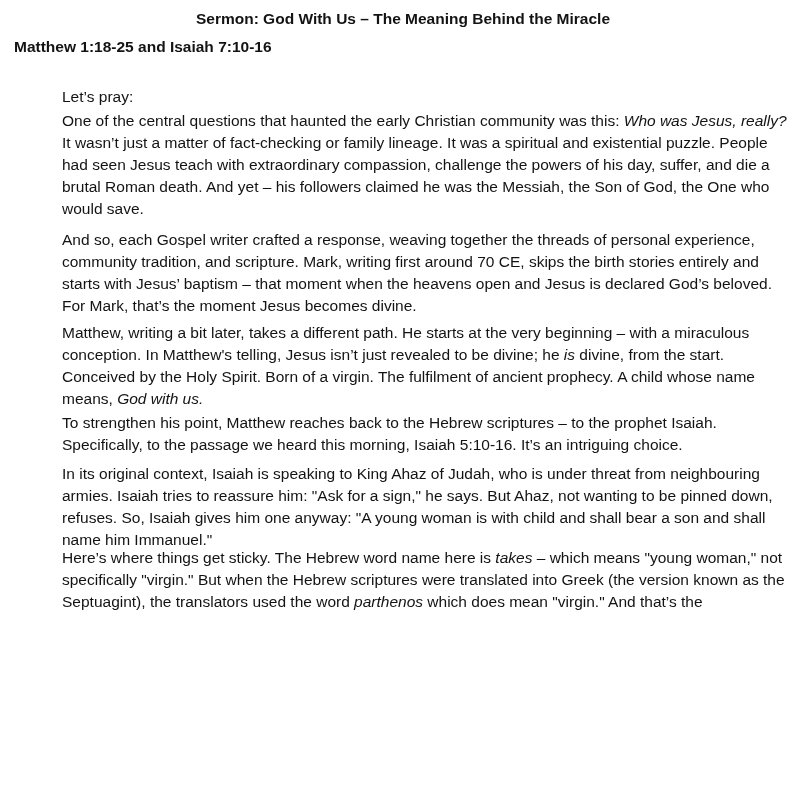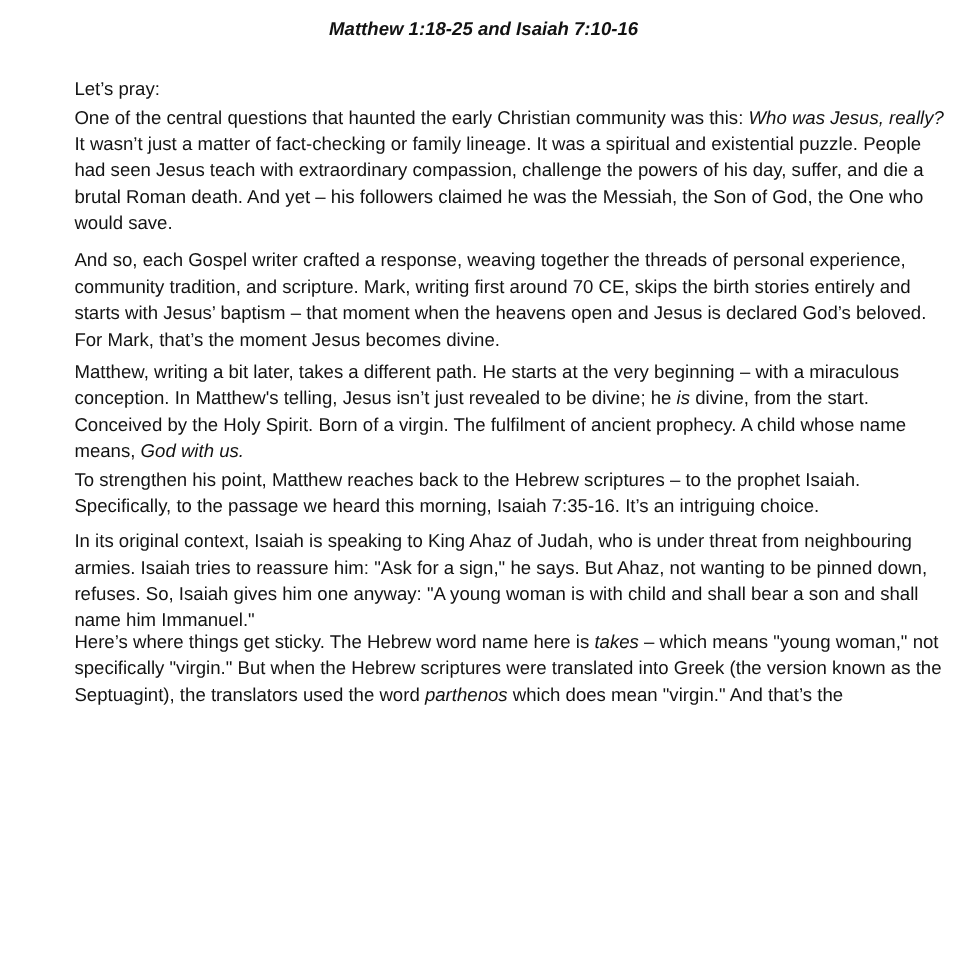--- a/index.html
+++ b/index.html
@@ -24,23 +24,21 @@
     margin: 0;
     font-size: 15.5px;
     font-weight: 700;
     text-align: center;
     line-height: 22px;
   }
   .doc-subtitle {
     margin: 6px 0 0 0;
     font-size: 15.5px;
     font-weight: 700;
-    text-align: center;
     line-height: 22px;
-    font-style: italic;
   }
   .body-text p, .body-text h3 {
     margin: 0;
     padding: 0;
   }
   .section-heading {
     font-size: 15.5px;
     font-weight: 700;
     line-height: 22px;
   }
@@ -62,37 +60,38 @@
   .blk-h2       { margin-top: 32px !important; }
   .blk-p5       { margin-top: 2px  !important; }
   .blk-p6       { margin-top: 7px  !important; }
   .blk-p7       { margin-top: -4px !important; }
 </style>
 </head>
 <body>
 
 <div class="page">
 
+  <h1 class="doc-title">Sermon: God With Us – The Meaning Behind the Miracle</h1>
 
   <h2 class="doc-subtitle">Matthew 1:18-25 and Isaiah 7:10-16</h2>
 
   <div class="body-text">
 
     <p class="body-ind blk-letspray">Let’s pray:</p>
 
 
 
     <p class="body-ind blk-p1"><span>One of the central questions that haunted the early Christian community was this: </span><em>Who was Jesus, really?</em><span> It wasn’t just a matter of fact-checking or family lineage. It was a spiritual and existential puzzle. People had seen Jesus teach with extraordinary compassion, challenge the powers of his day, suffer, and die a brutal Roman death. And yet – his followers claimed he was the Messiah, the Son of God, the One who would save.</span></p>
 
     <p class="body-ind blk-p2"><span>And so, each Gospel writer crafted a response, weaving together the threads of personal experience, community tradition, and scripture. Mark, writing first around 70 CE, skips the birth stories entirely and starts with Jesus’ baptism – that moment when the heavens open and Jesus is declared God’s beloved. For Mark, that’s the moment Jesus becomes divine.</span></p>
 
     <p class="body-ind blk-p3"><span>Matthew, writing a bit later, takes a different path. He starts at the very beginning – with a miraculous conception. In Matthew's telling, Jesus isn’t just revealed to be divine; he </span><em>is</em><span> divine, from the start. Conceived by the Holy Spirit. Born of a virgin. The fulfilment of ancient prophecy. A child whose name means, </span><em>God with us.</em></p>
 
 
 
-    <p class="body-ind blk-p5"><span>To strengthen his point, Matthew reaches back to the Hebrew scriptures – to the prophet Isaiah. Specifically, to the passage we heard this morning, Isaiah 7:35-16. It’s an intriguing choice.</span></p>
+    <p class="body-ind blk-p5"><span>To strengthen his point, Matthew reaches back to the Hebrew scriptures – to the prophet Isaiah. Specifically, to the passage we heard this morning, Isaiah 5:10-16. It’s an intriguing choice.</span></p>
 
     <p class="body-ind blk-p6"><span>In its original context, Isaiah is speaking to King Ahaz of Judah, who is under threat from neighbouring armies. Isaiah tries to reassure him: "Ask for a sign," he says. But Ahaz, not wanting to be pinned down, refuses. So, Isaiah gives him one anyway: "A young woman is with child and shall bear a son and shall name him Immanuel."</span></p>
 
     <p class="body-ind blk-p7"><span>Here’s where things get sticky. The Hebrew word name here is </span><em>takes</em><span> – which means "young woman," not specifically "virgin." But when the Hebrew scriptures were translated into Greek (the version known as the Septuagint), the translators used the word </span><em>parthenos</em><span> which does mean "virgin." And that’s the</span></p>
 
   </div>
 </div>
 
 </body></html>

